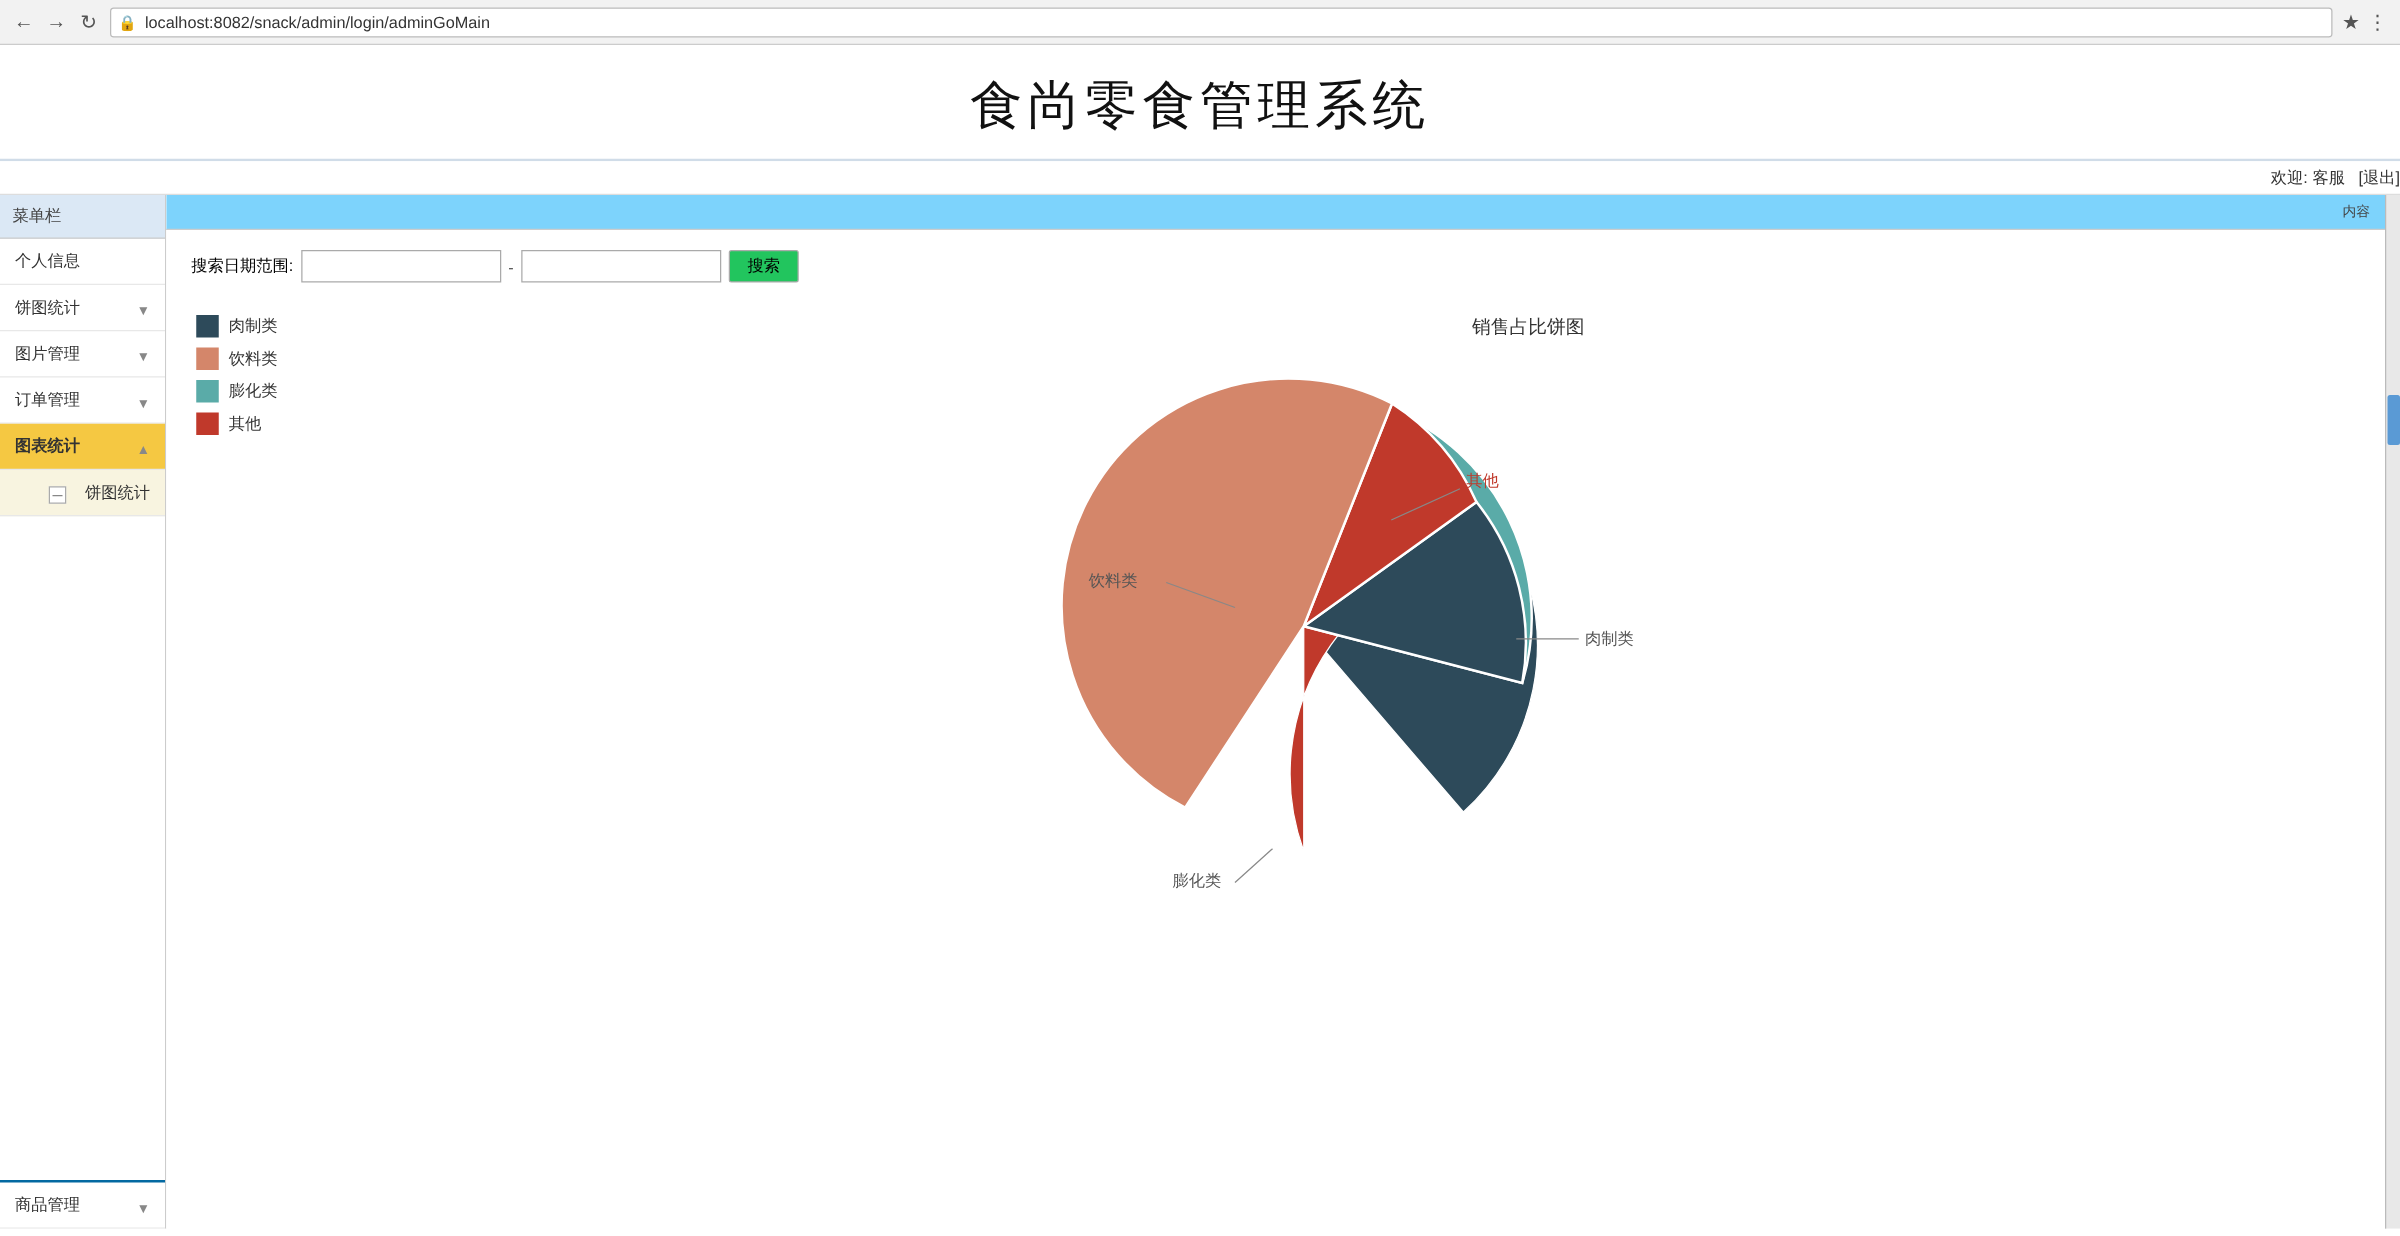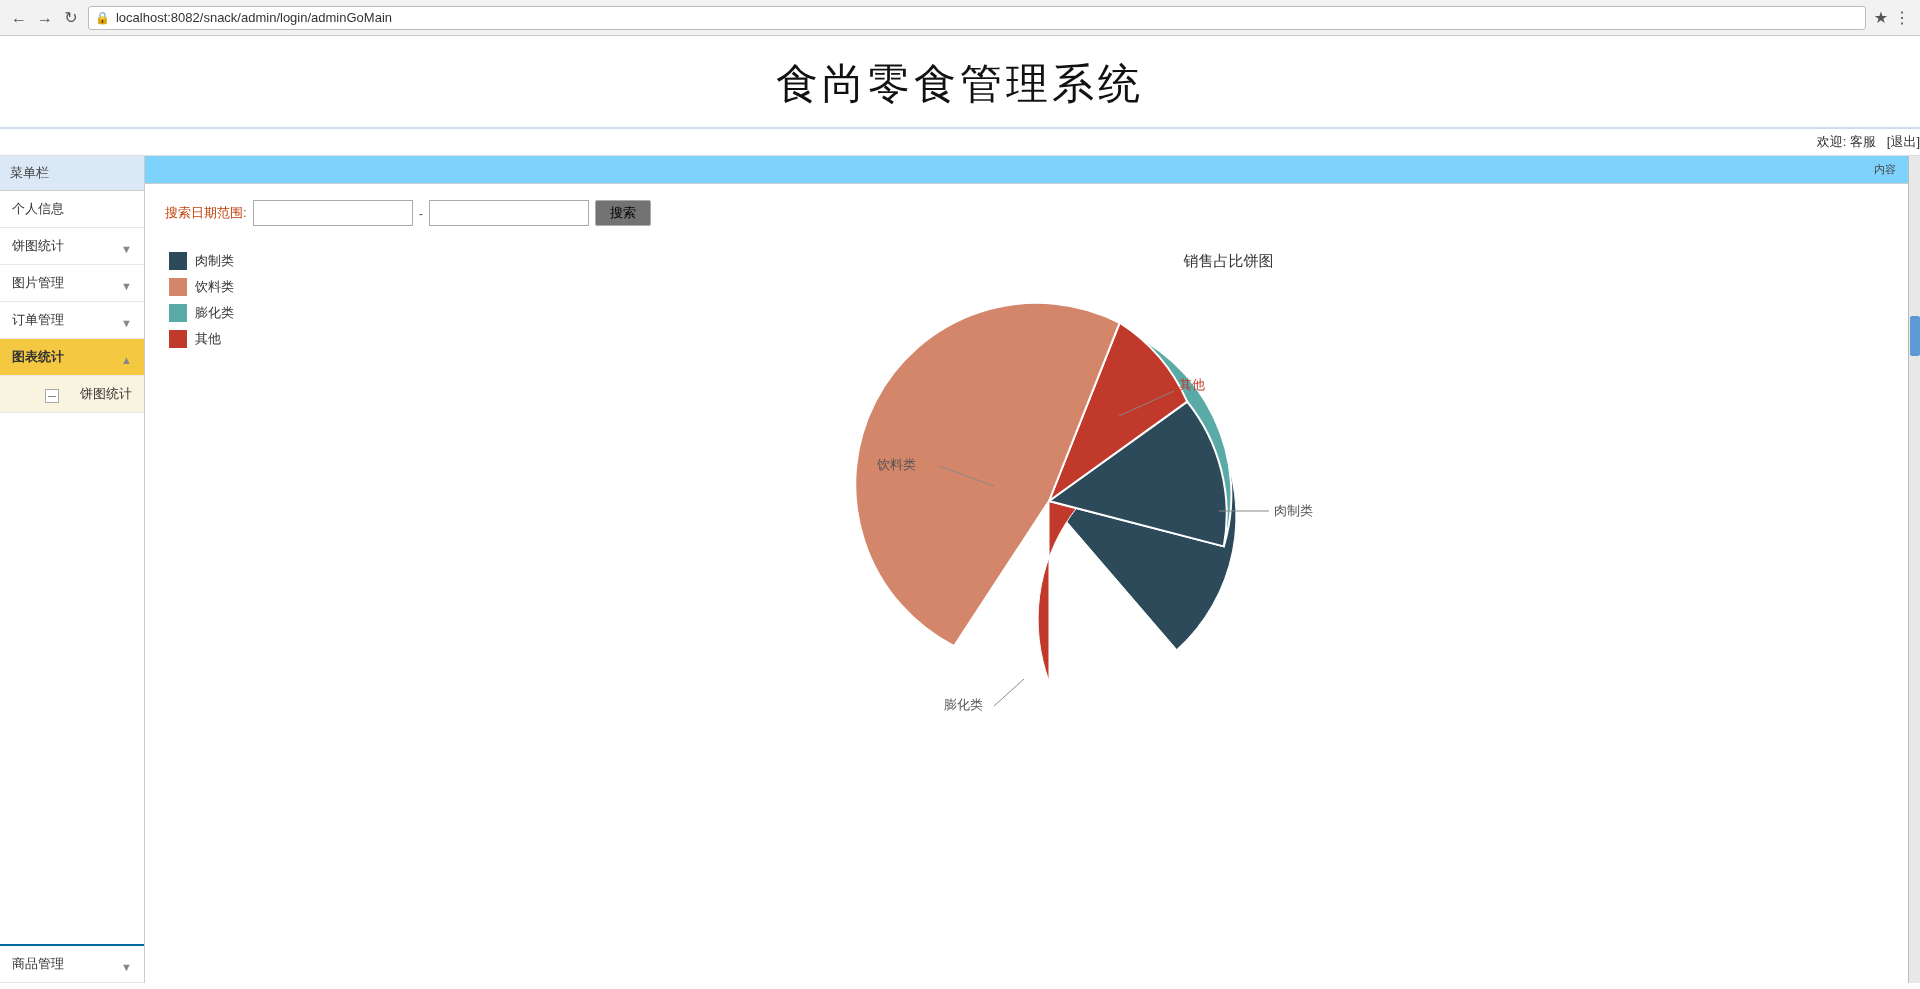--- a/index.html
+++ b/index.html
@@ -64,21 +64,21 @@
 
     
     .main-layout {
       display: flex;
       height: calc(989px - 36px - 100px - 26px);
       min-height: 700px;
     }
 
     
     .sidebar {
-      width: 145px;
+      width: 133px;
       background: #fff;
       border-right: 1px solid #ccc;
       flex-shrink: 0;
     }
     .sidebar-section-title {
       background: #dbe8f5;
       padding: 8px 10px;
       font-size: 13px;
       color: #444;
       border-bottom: 1px solid #ccc;
@@ -123,33 +123,33 @@
     }
 
     
     .search-bar {
       display: flex;
       align-items: center;
       gap: 6px;
       margin-bottom: 16px;
       flex-wrap: wrap;
     }
-    .search-label { font-size: 13px; color: #c2410c; }
+    .search-label { font-size: 13px; color: #000000; }
     .search-input {
       height: 26px;
       border: 1px solid #aaa;
       padding: 0 6px;
       font-size: 13px;
       width: 160px;
     }
     .search-sep { font-size: 13px; color: #555; }
     .search-btn {
       height: 26px;
       padding: 0 14px;
-      background: #737373;
+      background: #22c55e;
       border: 1px solid #aaa;
       cursor: pointer;
       font-size: 13px;
       border-radius: 2px;
     }
 
     
     .legend {
       display: flex;
       flex-direction: column;

